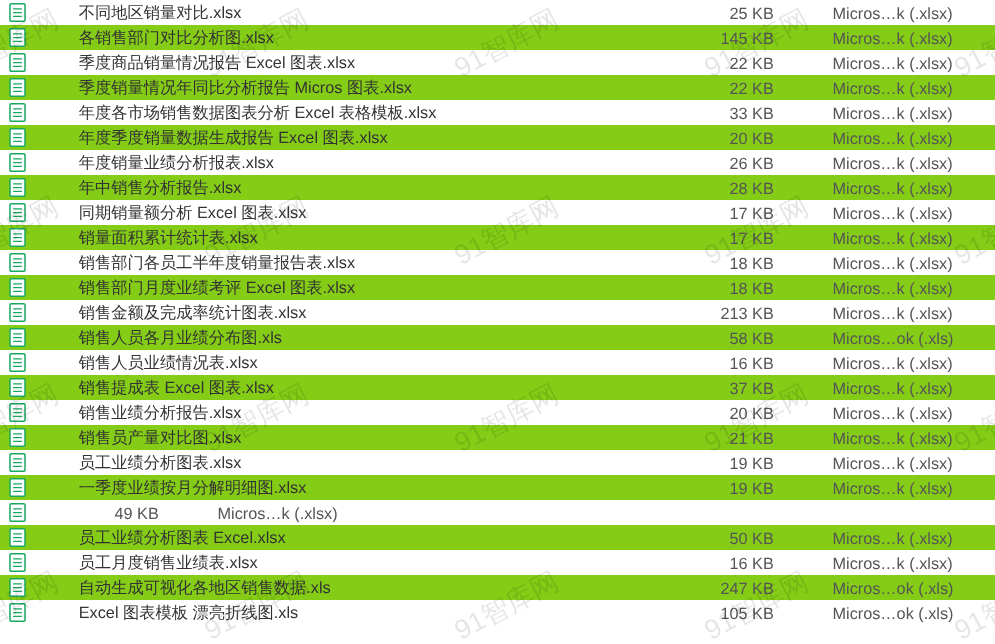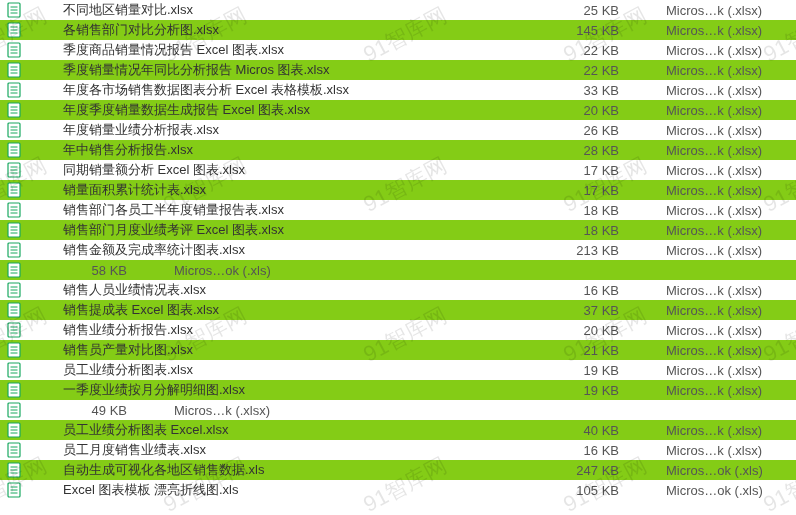--- a/index.html
+++ b/index.html
@@ -250,20 +250,21 @@
     </div>
     <div class="row odd">
       <div class="icon-cell">
 <svg class="xls-icon" viewBox="0 0 14 16">
   <rect class="page" x="1" y="1" width="12" height="14"></rect>
   <line x1="3.5" y1="5" x2="10.5" y2="5"></line>
   <line x1="3.5" y1="8" x2="10.5" y2="8"></line>
   <line x1="3.5" y1="11" x2="10.5" y2="11"></line>
 </svg>
       </div>
+      <div class="name-cell">销售人员各月业绩分布图.xls</div>
       <div class="size-cell">58 KB</div>
       <div class="kind-cell">Micros…ok (.xls)</div>
     </div>
     <div class="row even">
       <div class="icon-cell">
 <svg class="xls-icon" viewBox="0 0 14 16">
   <rect class="page" x="1" y="1" width="12" height="14"></rect>
   <line x1="3.5" y1="5" x2="10.5" y2="5"></line>
   <line x1="3.5" y1="8" x2="10.5" y2="8"></line>
   <line x1="3.5" y1="11" x2="10.5" y2="11"></line>
@@ -353,21 +354,21 @@
     <div class="row odd">
       <div class="icon-cell">
 <svg class="xls-icon" viewBox="0 0 14 16">
   <rect class="page" x="1" y="1" width="12" height="14"></rect>
   <line x1="3.5" y1="5" x2="10.5" y2="5"></line>
   <line x1="3.5" y1="8" x2="10.5" y2="8"></line>
   <line x1="3.5" y1="11" x2="10.5" y2="11"></line>
 </svg>
       </div>
       <div class="name-cell">员工业绩分析图表 Excel.xlsx</div>
-      <div class="size-cell">40 KB</div>
+      <div class="size-cell">50 KB</div>
       <div class="kind-cell">Micros…k (.xlsx)</div>
     </div>
     <div class="row even">
       <div class="icon-cell">
 <svg class="xls-icon" viewBox="0 0 14 16">
   <rect class="page" x="1" y="1" width="12" height="14"></rect>
   <line x1="3.5" y1="5" x2="10.5" y2="5"></line>
   <line x1="3.5" y1="8" x2="10.5" y2="8"></line>
   <line x1="3.5" y1="11" x2="10.5" y2="11"></line>
 </svg>

